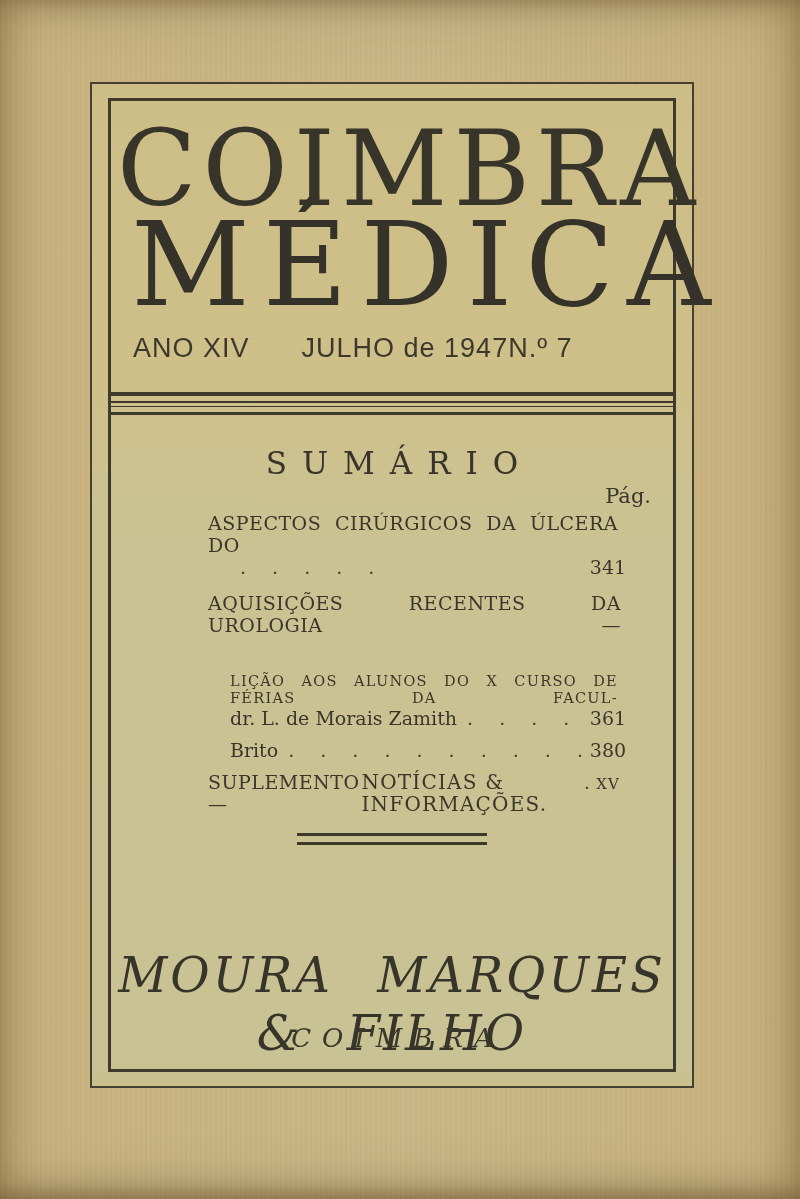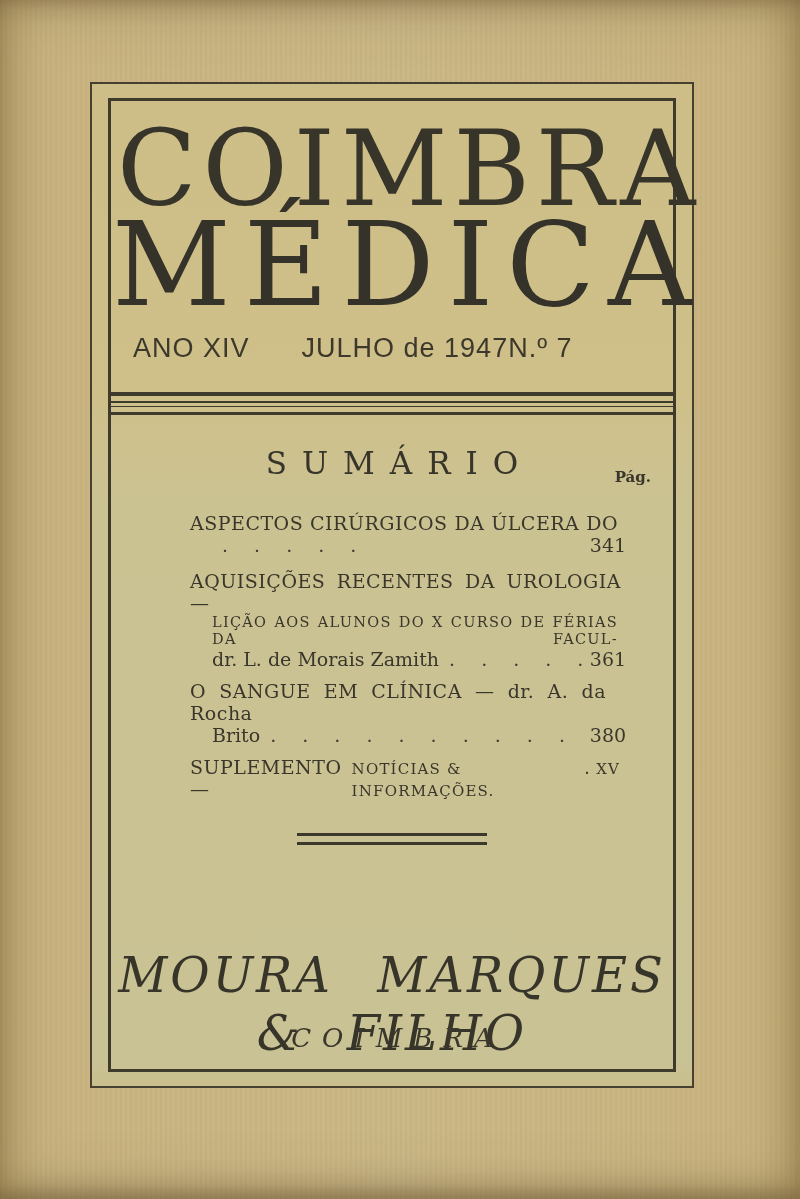--- a/index.html
+++ b/index.html
@@ -40,21 +40,21 @@
   
   .masthead { position: absolute; left: 0; right: 0; top: 0; height: 291px; }
   .title-line1 {
     position: absolute; top: 16px; left: 0; right: 0;
     text-align: center; font-size: 104px; line-height: 1;
     letter-spacing: 6px; padding-left: 6px; color: #37342a;
   }
   .title-line2 {
     position: absolute; top: 106px; left: 0; right: 0;
     text-align: center; font-size: 116px; line-height: 1;
-    letter-spacing: 13px; padding-left: 1px; color: #35322a;
+    letter-spacing: 13px; padding-left: 20px; color: #35322a;
   }
   .issue-line {
     position: absolute; top: 232px; left: 22px; right: 10px;
     display: flex; align-items: baseline;
     font-family: "Liberation Sans", sans-serif;
     font-size: 27px; letter-spacing: 1px; color: #3c382c;
   }
   .issue-line .mid { margin-left: 52px; }
 
   
@@ -65,43 +65,43 @@
   .rules-band .r3 { top: 13.5px; height: 1.5px; }
   .rules-band .r4 { top: 19.5px; height: 3.5px; }
 
   
   .content { position: absolute; left: 0; right: 0; top: 314px; bottom: 0; }
   .sumario-heading {
     position: absolute; top: 30px; left: 0; right: 0;
     text-align: center; font-size: 31px; letter-spacing: 15px; padding-left: 15px;
     color: #37342a;
   }
-  .pag-label { position: absolute; top: 53px; right: 22px; font-size: 15px; font-weight: bold; }
-
-  .toc { position: absolute; top: 97px; left: 79px; right: 45px; font-size: 19px; }
+  .pag-label { position: absolute; top: 69px; right: 22px; font-size: 21px; }
+
+  .toc { position: absolute; top: 97px; left: 97px; right: 45px; font-size: 19px; }
   .toc-entry { line-height: 22px; }
   .toc-entry.e1 { margin-bottom: 14px; }
   .toc-entry.e2 { margin-bottom: 10px; }
   .toc-entry.e3 { margin-bottom: 10px; }
   .caps { letter-spacing: .5px; }
   .jline { text-align: justify; text-align-last: justify; }
   .jline.w1 { margin-right: 10px; }
   .jline.w2 { margin-right: 7px; }
   .jline.w3 { margin-right: 22px; }
   .sc { font-size: 14.5px; letter-spacing: 1.3px; line-height: 17px; padding-left: 22px; }
-  .sc.jline { margin-right: 10px; }
+  .sc.jline { margin-right: 10px; margin-top: 37px; }
   .dotrow { display: flex; align-items: baseline; }
   .dotrow.indent { padding-left: 22px; }
   .dots {
     flex: 1; overflow: hidden; white-space: nowrap;
     letter-spacing: 10px; padding: 0 4px 0 10px; color: #403c2f;
   }
   .pg { min-width: 40px; text-align: center; }
   .pg-sm { font-size: 15px; letter-spacing: 1px; }
-  .sc-inline { font-size: 15px; letter-spacing: 1.2px; margin-left: 9px; }
+  .sc-inline { font-size: 20px; letter-spacing: 1.2px; margin-left: 2px; }
 
   
   .mid-rule { position: absolute; top: 418px; left: 50%; width: 190px; transform: translateX(-50%); }
   .mid-rule .m { height: 3px; background: #3c382b; }
   .mid-rule .gap { height: 6px; }
 
   
   .publisher-name {
     position: absolute; top: 532px; left: 0; right: 0;
     text-align: center; font-style: italic; font-size: 48px; line-height: 1.2;
@@ -172,21 +172,20 @@
             <div class="caps jline w2">AQUISIÇÕES RECENTES DA UROLOGIA —</div>
             <div class="sc jline">LIÇÃO AOS ALUNOS DO X CURSO DE FÉRIAS DA FACUL-</div>
             <div class="dotrow indent">
               <span>dr. L. de Morais Zamith</span>
               <span class="dots">. . . . . . .</span>
               <span class="pg">361</span>
             </div>
           </div>
 
           <div class="toc-entry e3">
-            <div class="caps jline w3">O SANGUE EM CLÍNICA — dr. A. da Rocha</div>
             <div class="dotrow indent">
               <span>Brito</span>
               <span class="dots">. . . . . . . . . . . . . .</span>
               <span class="pg">380</span>
             </div>
           </div>
 
           <div class="toc-entry e4">
             <div class="dotrow">
               <span class="caps">SUPLEMENTO —</span>

